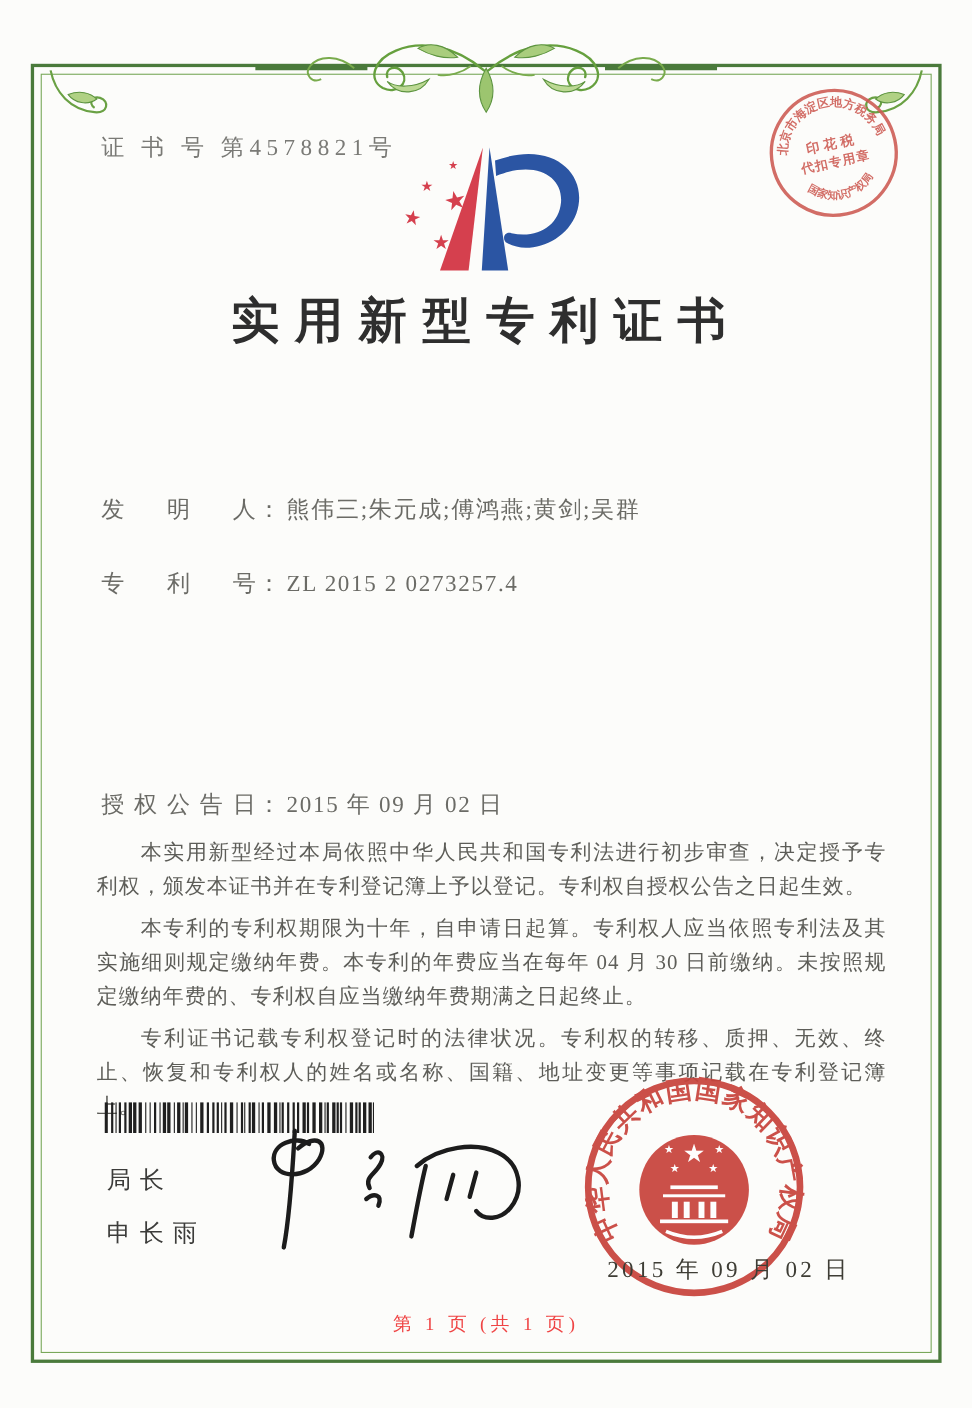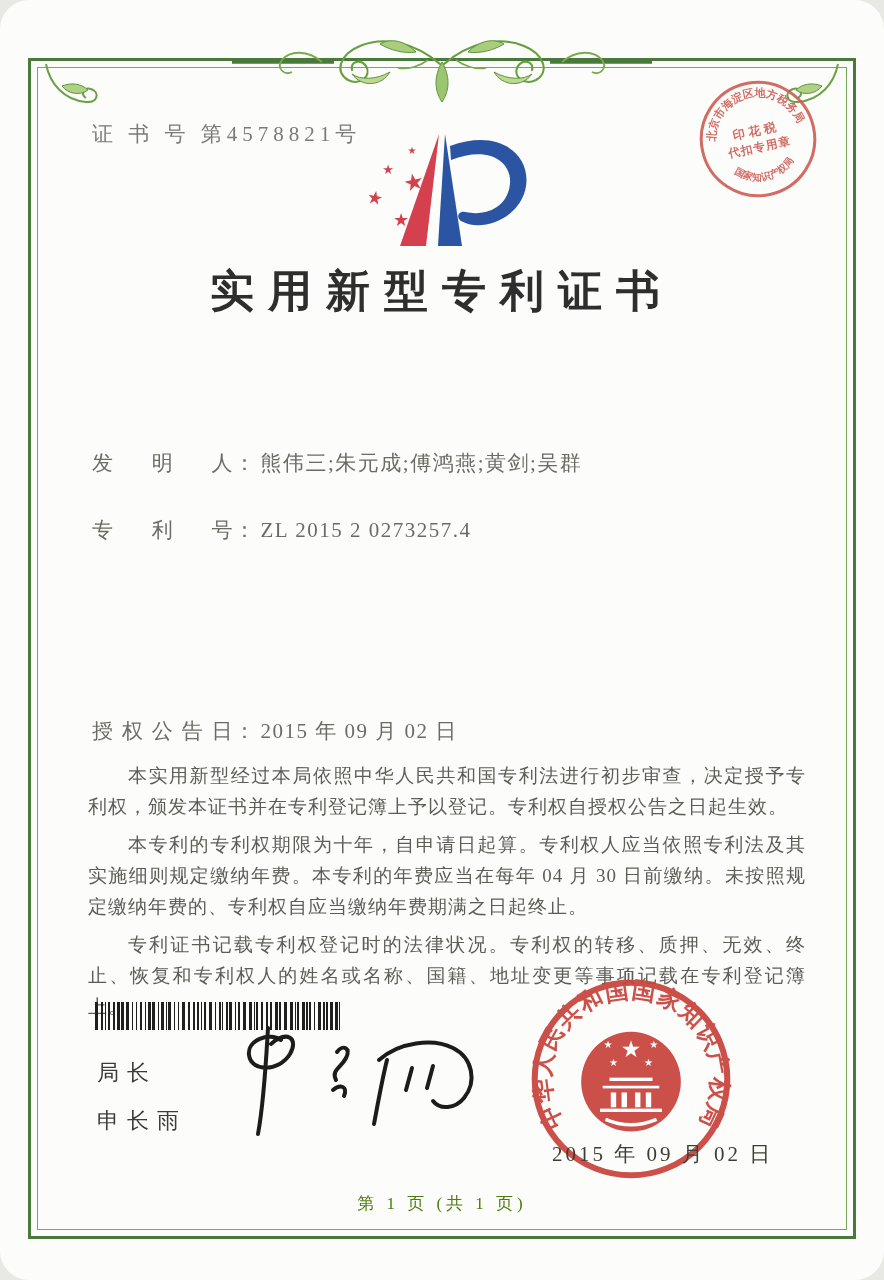--- a/index.html
+++ b/index.html
@@ -1,19 +1,19 @@
 <!DOCTYPE html>
 <html><head>
 <meta charset="utf-8">
 <style>
   * { margin:0; padding:0; box-sizing:border-box; }
   body { background:#e8e8e4; font-family:"Liberation Serif","DejaVu Serif",serif; }
   .page {
     position:relative; width:884px; height:1280px; margin:0 auto;
-    background:#fcfcfa; overflow:hidden;border-radius:29px;
+    background:#fcfcfa; overflow:hidden;
   }
   
   .frame-outer {
     position:absolute; left:28px; top:58px; width:828px; height:1181px;
     border:3px solid #4a7a3b;
   }
   .frame-inner {
     position:absolute; left:6px; top:6px; right:6px; bottom:6px;
     border:1px solid #79a85a;
   }
@@ -58,21 +58,21 @@
   .sig-name { position:absolute; left:97px; top:1106px; font-size:22px;
               letter-spacing:8px; color:#3c3c3a; }
   .signature-svg { position:absolute; left:215px; top:1022px; width:270px; height:122px; }
   .office-seal { position:absolute; left:527px; top:978px; width:208px; height:202px; opacity:.93; }
   .seal-date {
     position:absolute; left:552px; top:1140px; font-size:21px;
     letter-spacing:3px; color:#3e3d35; z-index:3;
   }
   .footer {
     position:absolute; left:0; right:0; top:1192px; text-align:center;
-    font-size:17px; letter-spacing:4px; color:#4d7c0f;
+    font-size:17px; letter-spacing:4px; color:#ef4444;
   }
 </style>
 </head>
 <body>
 
 <div class="page">
 
   <div class="frame-outer">
     <div class="frame-inner"></div>
   </div>

